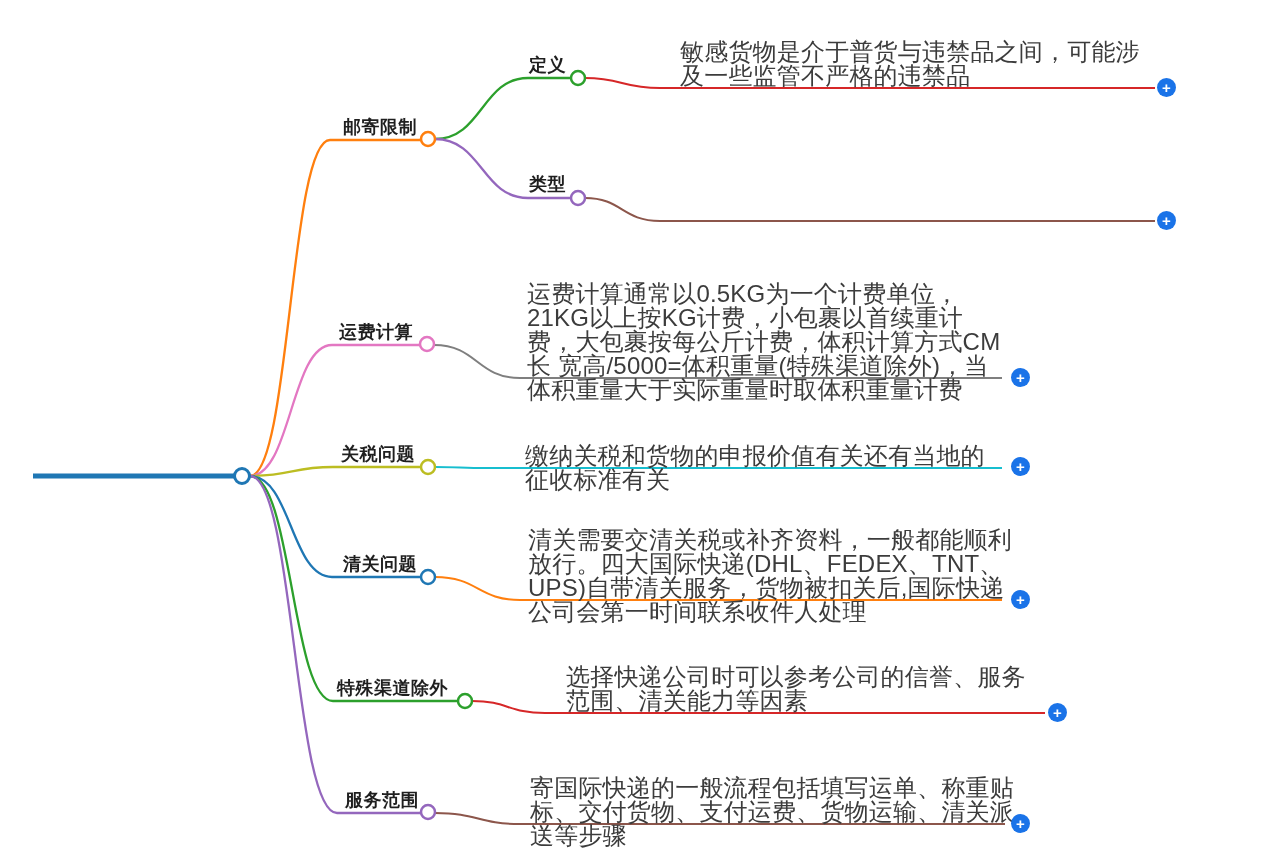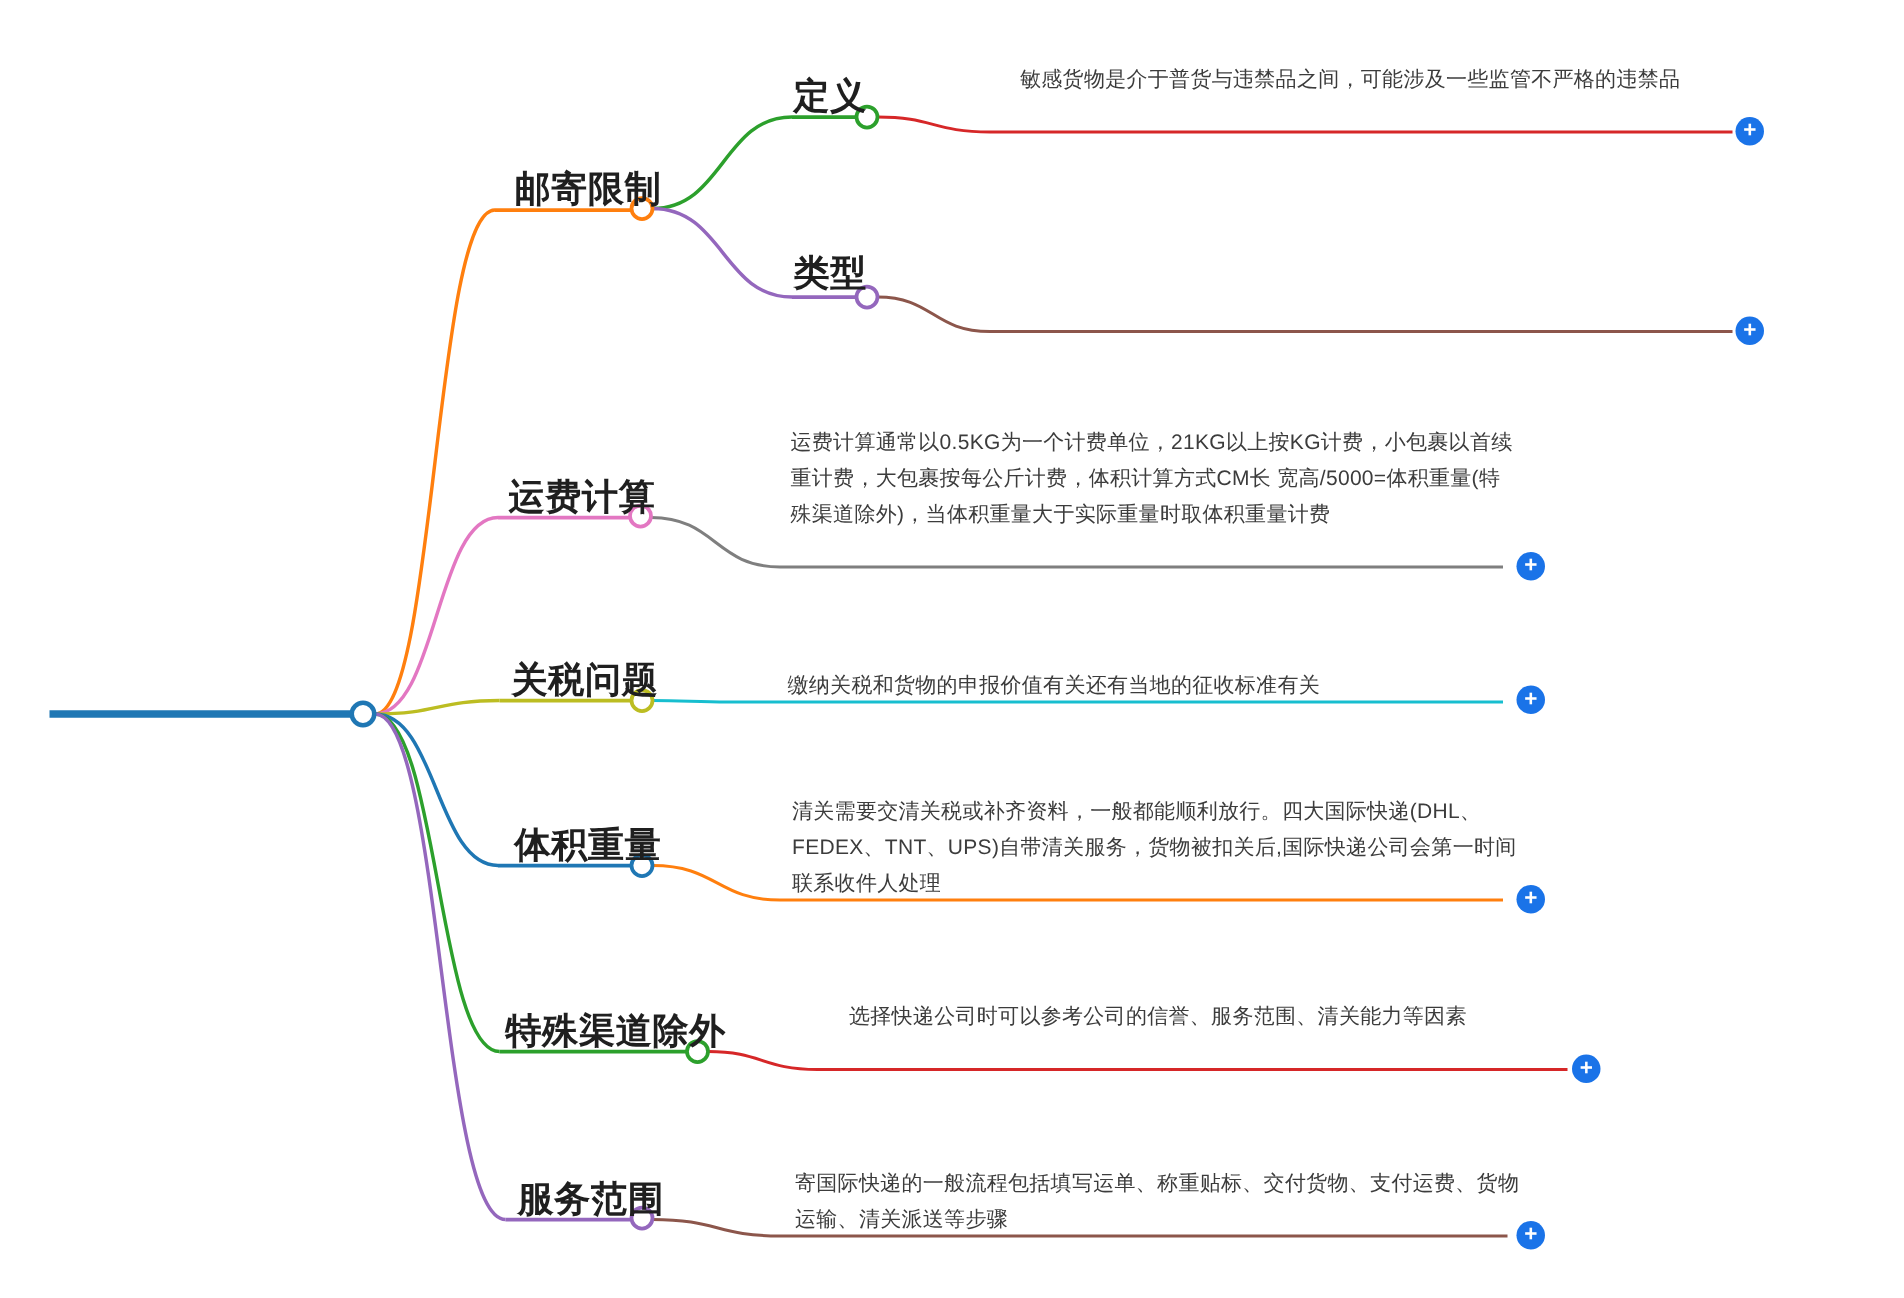--- a/index.html
+++ b/index.html
@@ -24,26 +24,26 @@
   .s-olive  {stroke:var(--olive);}
   .s-cyan   {stroke:var(--cyan);}
   .node-circle{fill:#ffffff;}
   .root-label{
     position:absolute;left:38px;top:448px;
     font-size:19px;font-weight:bold;color:var(--label_text);
     letter-spacing:.5px;line-height:24px;
   }
   .label{
     position:absolute;
-    font-size:24px;font-weight:bold;color:var(--label_text);
+    font-size:18px;font-weight:bold;color:var(--label_text);
     letter-spacing:.5px;line-height:22px;white-space:nowrap;
   }
   .content{
     position:absolute;
-    font-size:14px;font-weight:400;color:var(--text);
+    font-size:24px;font-weight:400;color:var(--text);
     line-height:24px;letter-spacing:.2px;
   }
   .plus{
     position:absolute;width:19px;height:19px;border-radius:50%;
     background:var(--add_button_blue);
     display:flex;align-items:center;justify-content:center;
     cursor:pointer;
   }
   .plus span{
     color:#ffffff;font-size:15px;font-weight:bold;line-height:1;
@@ -96,21 +96,21 @@
     <circle cx="465" cy="701" r="7" class="node-circle s-green" stroke-width="2.5"></circle>
     <circle cx="428" cy="812" r="7" class="node-circle s-purple" stroke-width="2.5"></circle>
   </svg>
 
 
   <div class="label" style="left:343px;top:116px;">邮寄限制</div>
   <div class="label" style="left:529px;top:54px;">定义</div>
   <div class="label" style="left:529px;top:174px;font-family:Liberation Mono, monospace;">类型</div>
   <div class="label" style="left:339px;top:321px;">运费计算</div>
   <div class="label" style="left:341px;top:443px;">关税问题</div>
-  <div class="label" style="left:343px;top:553px;">体积重量</div>
+  <div class="label" style="left:343px;top:553px;">清关问题</div>
   <div class="label" style="left:337px;top:677px;">特殊渠道除外</div>
   <div class="label" style="left:345px;top:789px;">服务范围</div>
 
   <div class="content" style="left:680px;top:40px;width:478px;">敏感货物是介于普货与违禁品之间，可能涉及一些监管不严格的违禁品</div>
   <div class="content" style="left:527px;top:282px;width:484px;">运费计算通常以0.5KG为一个计费单位，21KG以上按KG计费，小包裹以首续重计费，大包裹按每公斤计费，体积计算方式CM长 宽高/5000=体积重量(特殊渠道除外)，当体积重量大于实际重量时取体积重量计费</div>
   <div class="content" style="left:525px;top:444px;width:480px;">缴纳关税和货物的申报价值有关还有当地的征收标准有关</div>
   <div class="content" style="left:528px;top:528px;width:484px;">清关需要交清关税或补齐资料，一般都能顺利放行。四大国际快递(DHL、FEDEX、TNT、UPS)自带清关服务，货物被扣关后,国际快递公司会第一时间联系收件人处理</div>
   <div class="content" style="left:530px;top:776px;width:484px;">寄国际快递的一般流程包括填写运单、称重贴标、交付货物、支付运费、货物运输、清关派送等步骤</div>
   <div class="content" style="left:566px;top:665px;width:478px;">选择快递公司时可以参考公司的信誉、服务范围、清关能力等因素</div>
 

